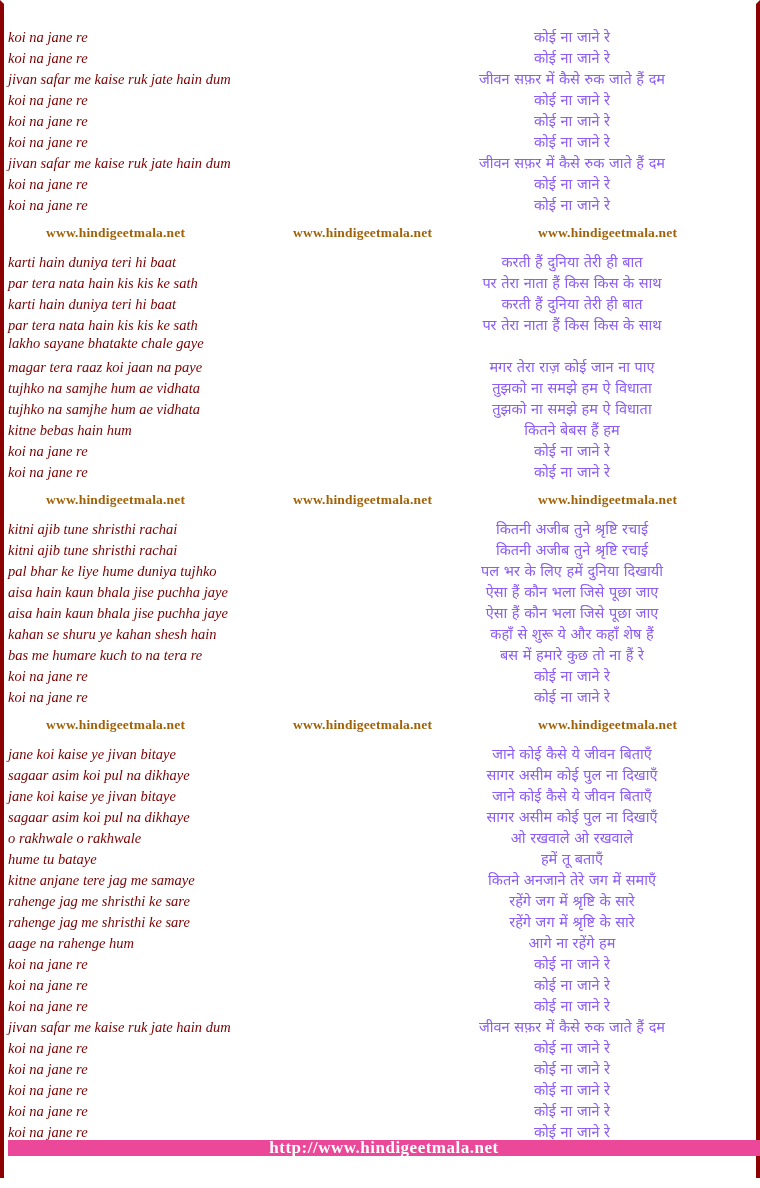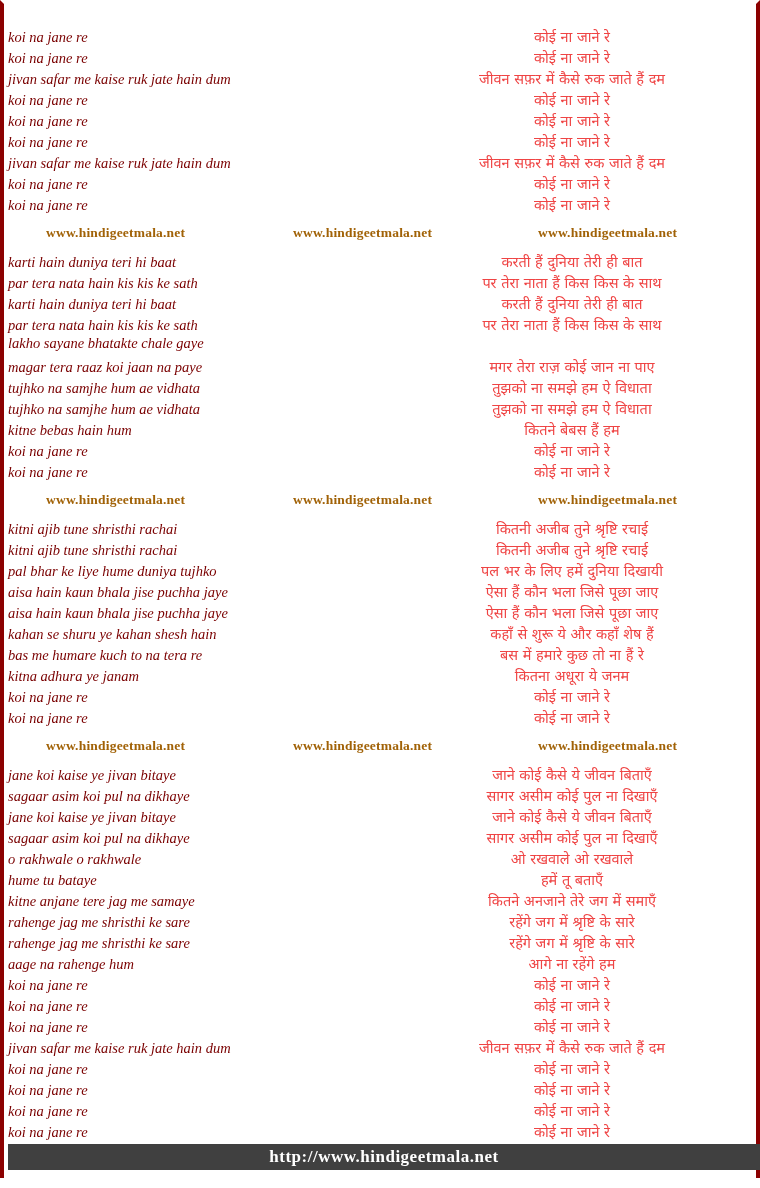--- a/index.html
+++ b/index.html
@@ -47,21 +47,21 @@
     font-style: italic;
     font-size: 14.5px;
     color: #7a0000;
     white-space: nowrap;
     font-family: "Liberation Serif", serif;
   }
   .col-right {
     width: 50%;
     text-align: center;
     font-size: 14.5px;
-    color: #ef4444;
+    color: #8b5cf6;
     white-space: nowrap;
     font-family: "DejaVu Sans", sans-serif;
   }
   .watermark-row {
     position: relative;
     height: 36px;
     width: 100%;
     overflow: hidden;
   }
   .watermark {
@@ -73,24 +73,24 @@
     color: #a16207;
     white-space: nowrap;
     letter-spacing: 0.2px;
   }
   .wm1 { left: 38px; }
   .wm2 { left: 285px; }
   .wm3 { left: 530px; }
   .footer {
     position: absolute;
     left: 4px;
-    bottom: 18px;
+    bottom: 32px;
     width: 752px;
-    height: 26px;
-    background: #404040;
+    height: 16px;
+    background: #ec4899;
     display: flex;
     align-items: center;
     justify-content: center;
   }
   .footer a, .footer span {
     color: #ffffff;
     font-family: "Liberation Serif", serif;
     font-weight: bold;
     font-size: 17px;
     letter-spacing: 0.5px;
@@ -231,24 +231,20 @@
       </div>
       <div class="line-row">
         <div class="col-left">kahan se shuru ye kahan shesh hain</div>
         <div class="col-right">कहाँ से शुरू ये और कहाँ शेष हैं</div>
       </div>
       <div class="line-row">
         <div class="col-left">bas me humare kuch to na tera re</div>
         <div class="col-right">बस में हमारे कुछ तो ना हैं रे</div>
       </div>
       <div class="line-row">
-        <div class="col-left">kitna adhura ye janam</div>
-        <div class="col-right">कितना अधूरा ये जनम</div>
-      </div>
-      <div class="line-row">
         <div class="col-left">koi na jane re</div>
         <div class="col-right">कोई ना जाने रे</div>
       </div>
       <div class="line-row">
         <div class="col-left">koi na jane re</div>
         <div class="col-right">कोई ना जाने रे</div>
       </div>
     </div>
 
     <div class="watermark-row">

